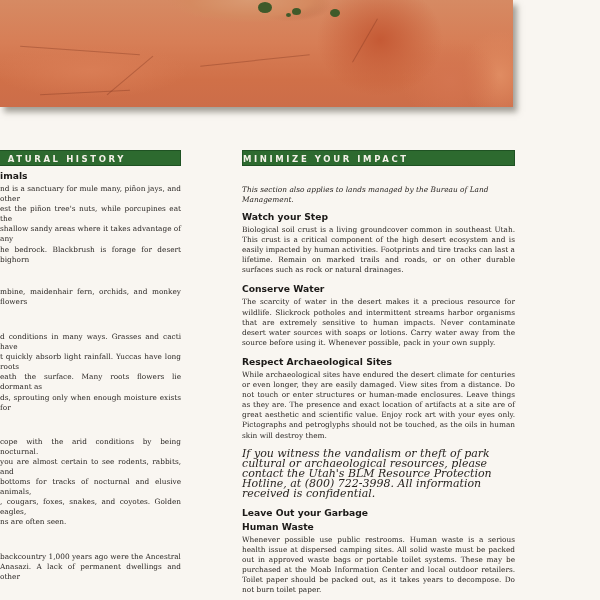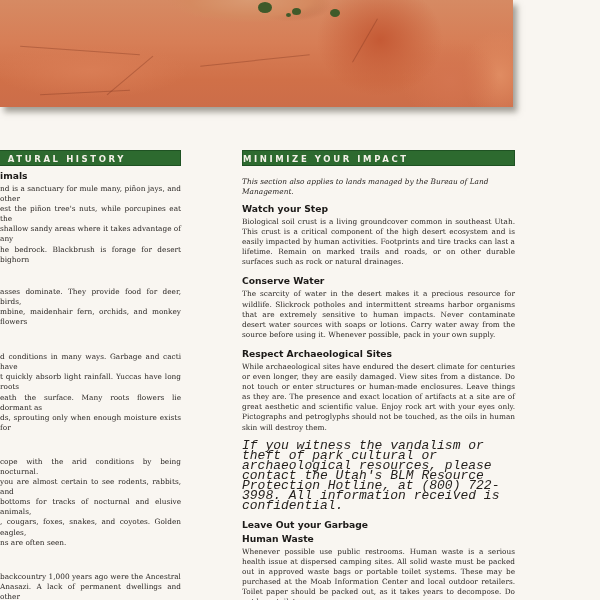--- a/index.html
+++ b/index.html
@@ -29,31 +29,31 @@
   .col-left { position:absolute; left:-60px; top:150px; width:241px; }
   .col-right { position:absolute; left:242px; top:150px; width:273px; }
 
   .section-bar {
     height:16px; background:#2d6a2f; color:#f4f1e8;
     font-family:"DejaVu Sans", sans-serif; font-weight:bold;
     font-size:8.5px; letter-spacing:2.6px; text-align:left;
     line-height:16px; border:1px solid #1f5223; box-sizing:border-box;
   }
   .intro {
-    font-style:italic; font-size:7.4px; margin:11px 0 6px 0; line-height:10px;
+    font-style:italic; font-size:7.4px; margin:19px 0 6px 0; line-height:10px;
   }
   h3 {
     font-family:"DejaVu Sans", sans-serif; font-weight:bold;
     font-size:9.2px; margin:0 0 2px 0; line-height:12px; color:#1c1a18;
   }
   p {
     font-size:7.35px; line-height:10.1px; margin:0 0 8px 0;
     text-align:justify;
   }
-  .note { font-style:italic; font-size:13px; line-height:10px; margin:0 0 8px 0; text-align:left;font-family:Liberation Mono, monospace; }
+  .note { font-style:italic; font-size:11px; line-height:10px; margin:0 0 8px 0; text-align:left; }
 </style>
 </head>
 <body>
 
 <div class="photo">
   <div class="shrub" style="left:258px;top:2px;width:14px;height:11px;"></div>
   <div class="shrub" style="left:292px;top:8px;width:9px;height:7px;"></div>
   <div class="shrub" style="left:330px;top:9px;width:10px;height:8px;"></div>
   <div class="shrub" style="left:286px;top:13px;width:5px;height:4px;"></div>
   <div class="crack" style="left:20px;top:50px;width:120px;transform:rotate(4deg);"></div>
@@ -69,26 +69,25 @@
 
   <h3 style="padding-left:60px;">imals</h3>
   <p style="padding-left:60px;margin-bottom:13px;">
     <span style="display:block">nd is a sanctuary for mule many, piñon jays, and other</span>
     <span style="display:block">est the piñon tree's nuts, while porcupines eat the</span>
     <span style="display:block">shallow sandy areas where it takes advantage of any</span>
     <span style="display:block">he bedrock. Blackbrush is forage for desert bighorn</span>
   </p>
   <div style="height:9px"></div>
   <p style="padding-left:60px;margin-bottom:18px;">
-    <span style="display:block">asses dominate. They provide food for deer, birds,</span>
     <span style="display:block">mbine, maidenhair fern, orchids, and monkey flowers</span>
   </p>
   <div style="height:7px"></div>
   <p style="padding-left:60px;margin-bottom:18px;">
-    <span style="display:block">d conditions in many ways. Garbage and cacti have</span>
+    <span style="display:block">d conditions in many ways. Grasses and cacti have</span>
     <span style="display:block">t quickly absorb light rainfall. Yuccas have long roots</span>
     <span style="display:block">eath the surface. Many roots flowers lie dormant as</span>
     <span style="display:block">ds, sprouting only when enough moisture exists for</span>
   </p>
   <div style="height:6px"></div>
   <p style="padding-left:60px;margin-bottom:18px;">
     <span style="display:block">cope with the arid conditions by being nocturnal.</span>
     <span style="display:block">you are almost certain to see rodents, rabbits, and</span>
     <span style="display:block">bottoms for tracks of nocturnal and elusive animals,</span>
     <span style="display:block">, cougars, foxes, snakes, and coyotes. Golden eagles,</span>

